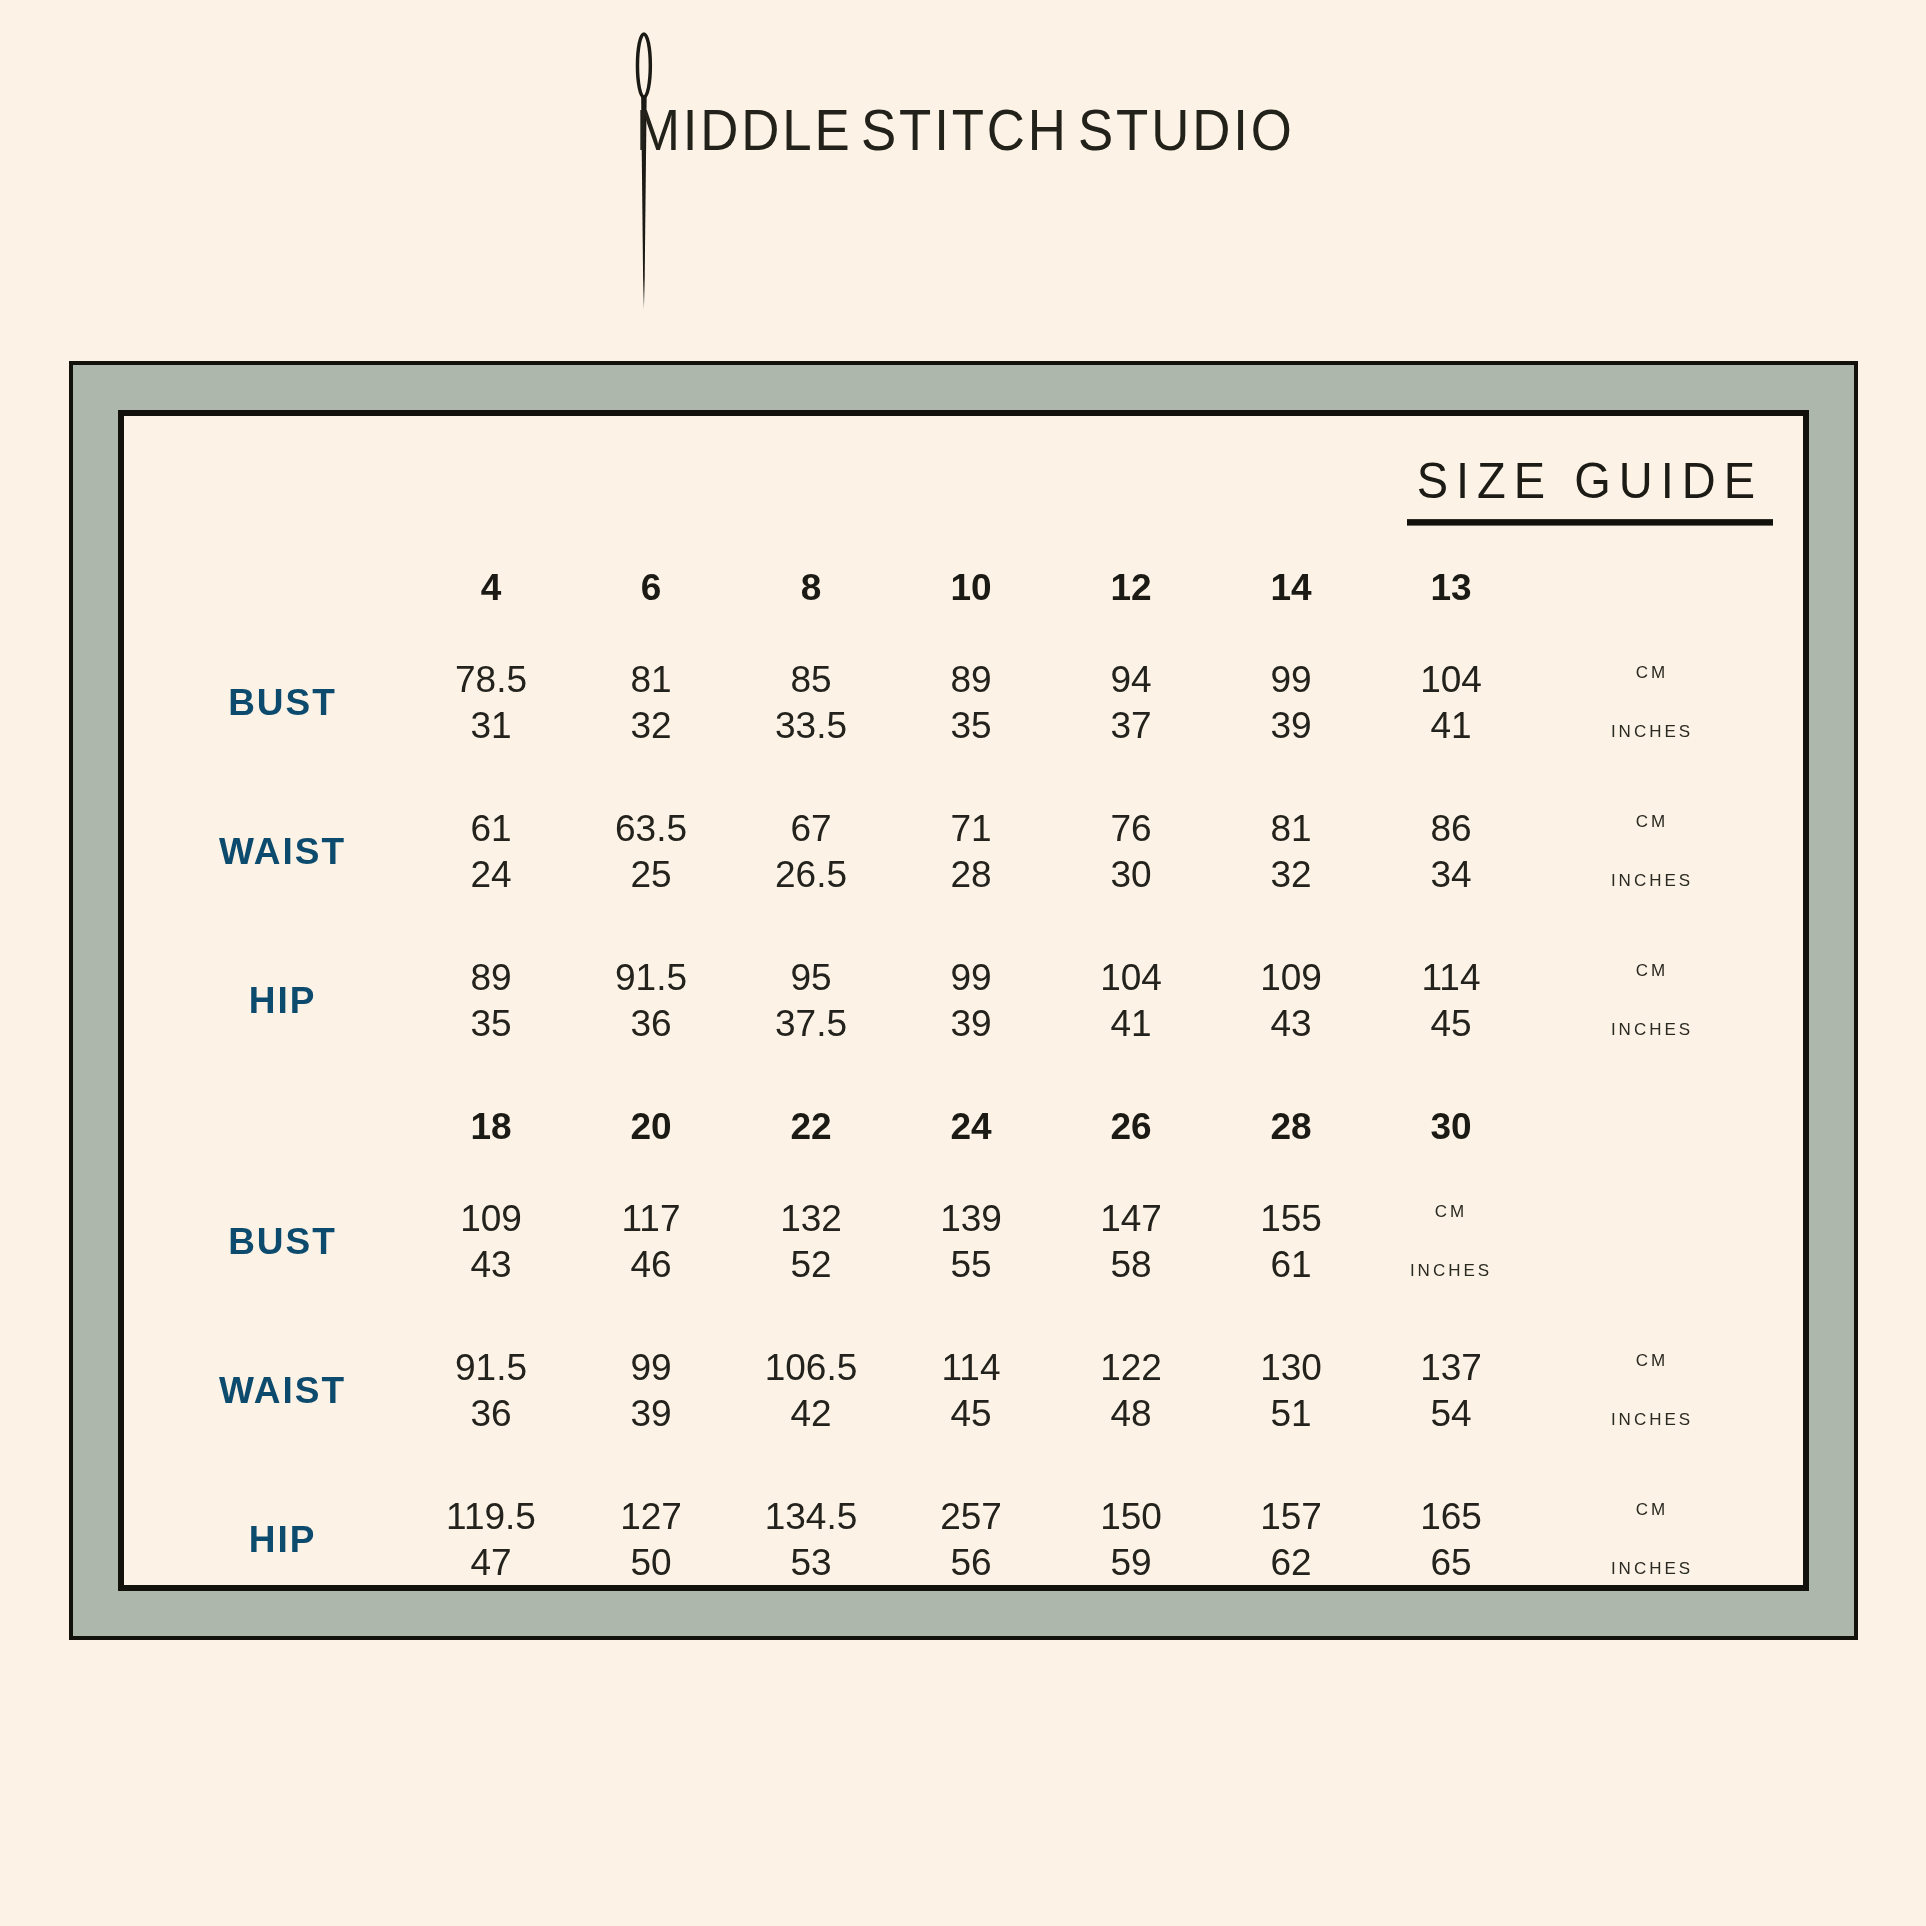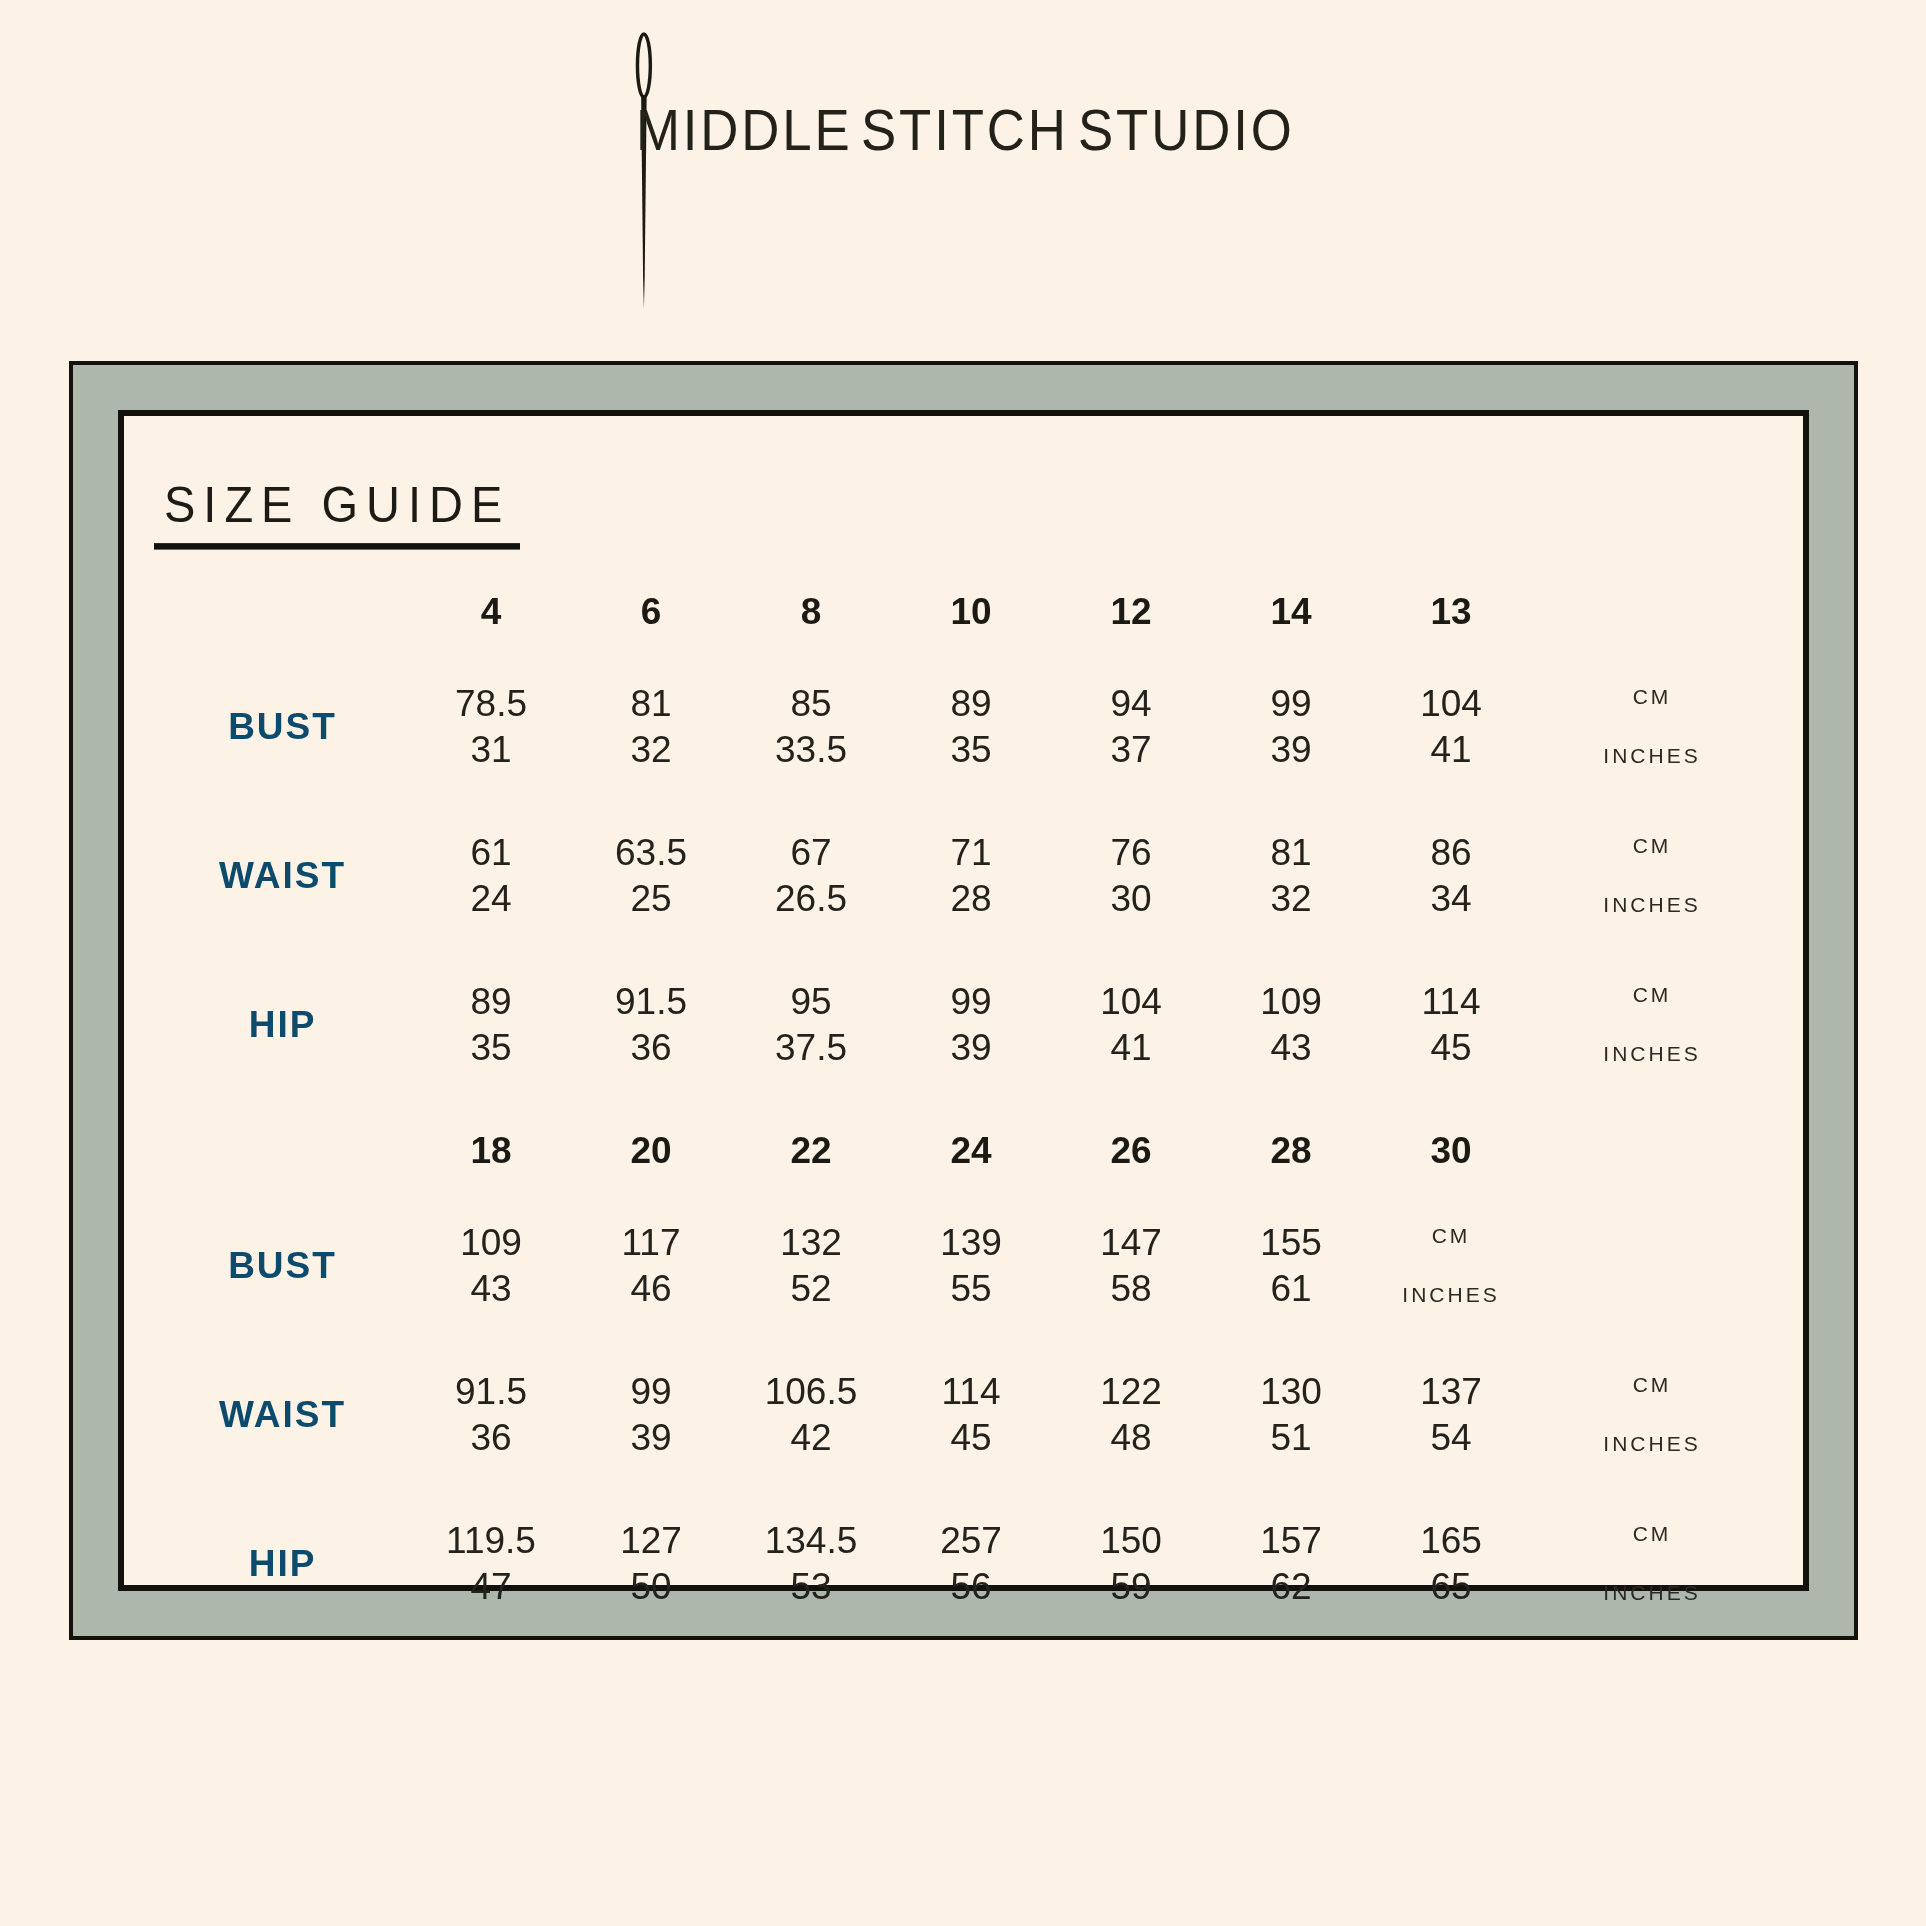--- a/index.html
+++ b/index.html
@@ -63,21 +63,21 @@
   .inner{
     box-sizing:border-box;
     width:100%;
     height:100%;
     background:#fcf3e6;
     border:6px solid #12110c;
     padding:22px 30px 0 30px;
   }
 
   
-  .title-wrap{text-align:left;margin-top:36px;}
+  .title-wrap{text-align:right;margin-top:12px;}
   .title{
     display:inline-block;
     font-size:47px;
     font-weight:400;
     letter-spacing:8px;
     color:#1c1b15;
     border-bottom:6px solid #12110c;
     padding:0 10px 9px 10px;
     transform:scaleY(1.08);
     transform-origin:center top;
@@ -122,21 +122,21 @@
   }
   .units{
     display:flex;
     flex-direction:column;
     align-items:center;
     justify-content:center;
     gap:31px;
   }
   .u{
     display:block;
-    font-size:21px;
+    font-size:17px;
     font-weight:400;
     letter-spacing:3px;
     line-height:28px;
     color:#2a2922;
   }
 </style>
 </head>
 <body>
 
 <div class="canvas">

